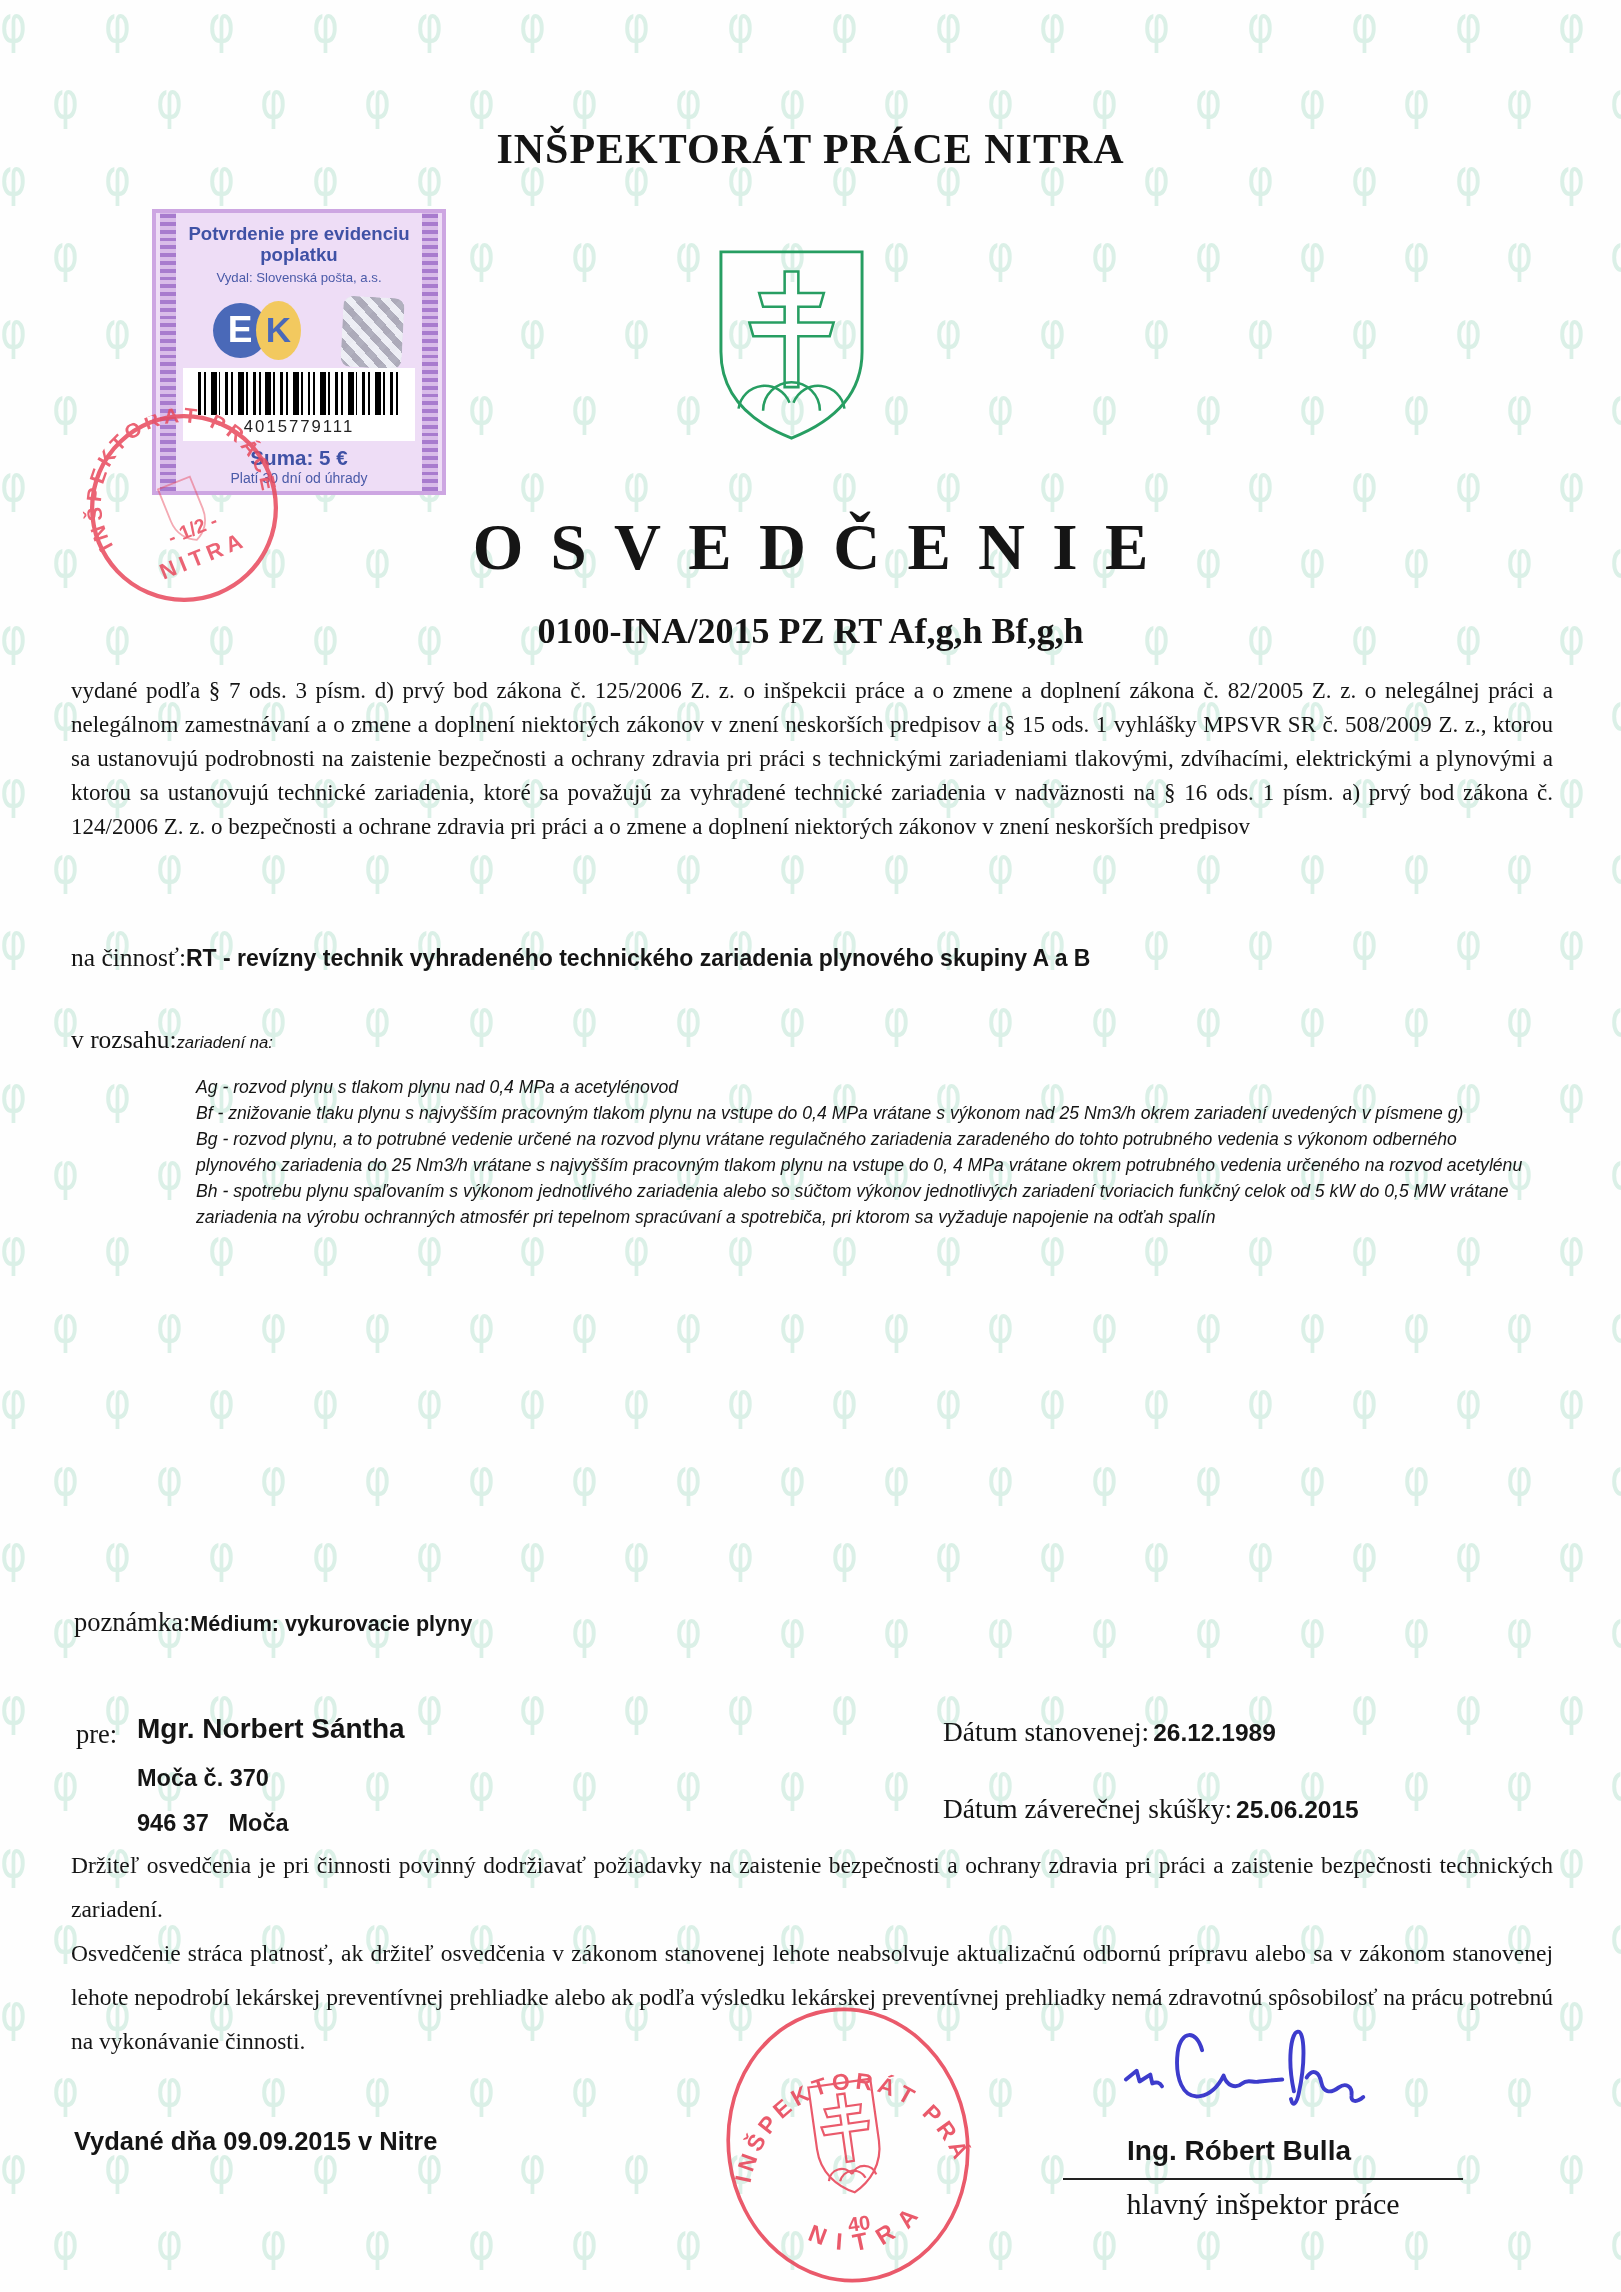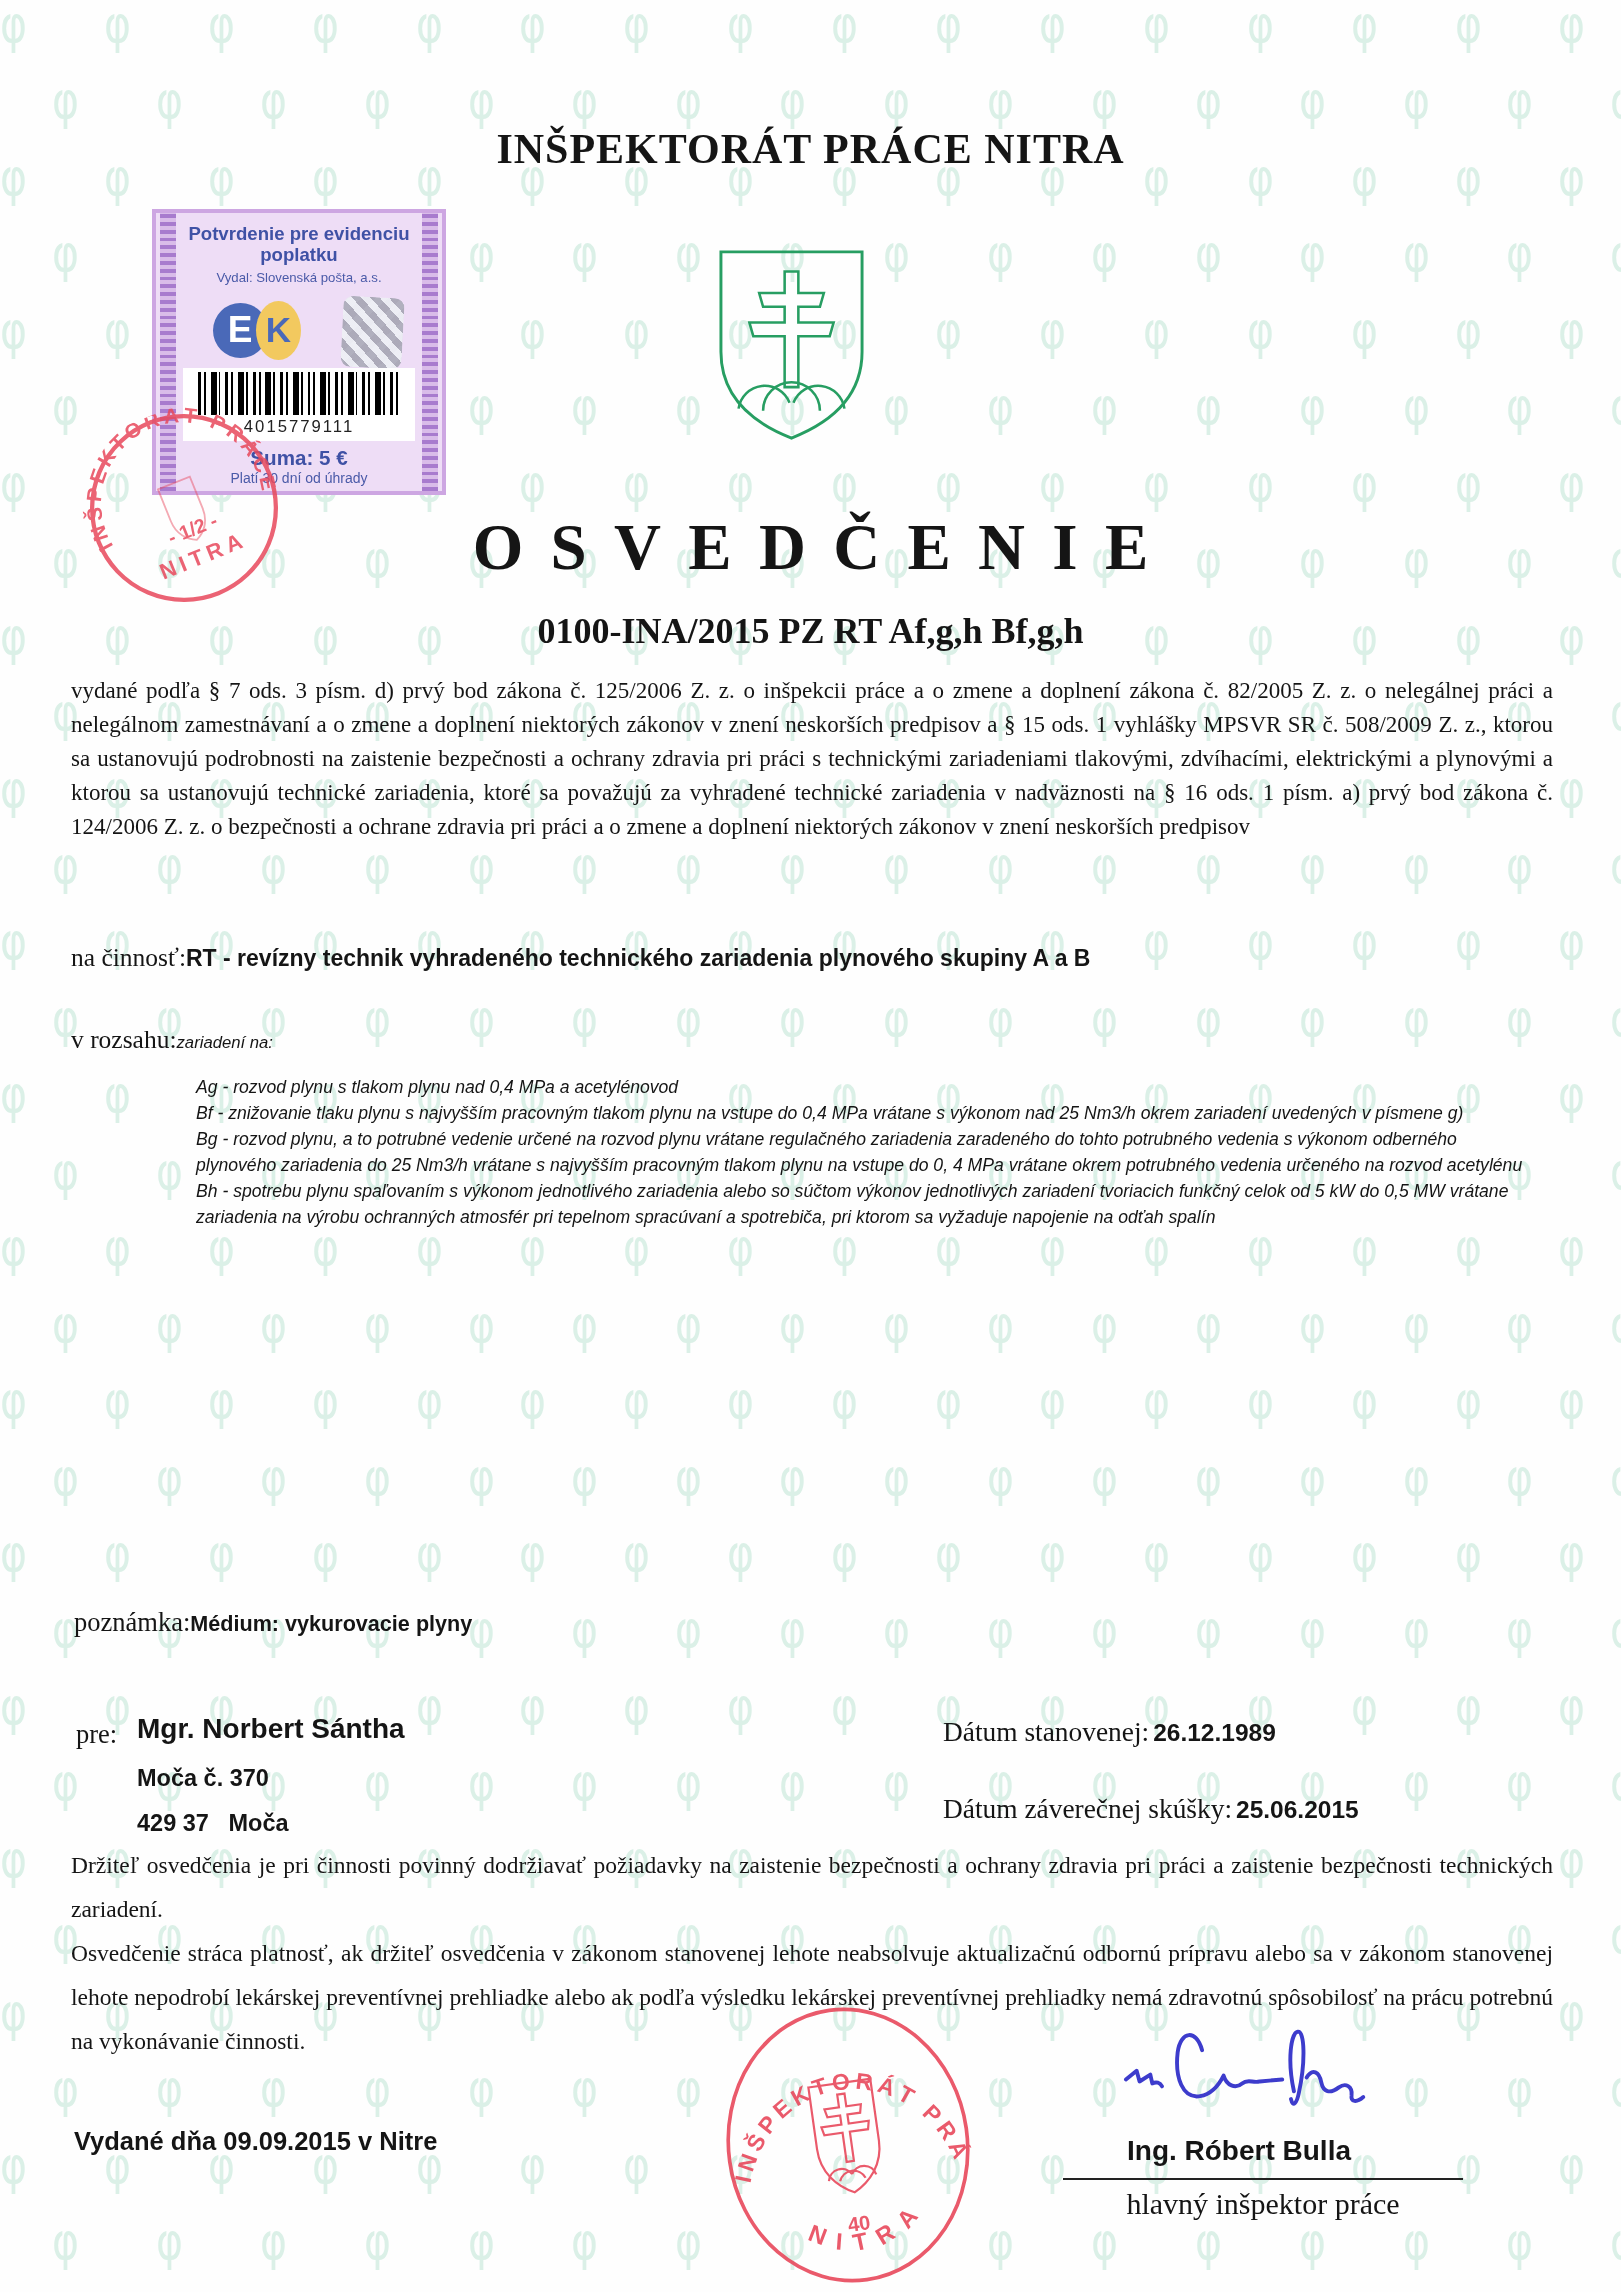--- a/index.html
+++ b/index.html
@@ -714,21 +714,21 @@
     <div>Bh - spotrebu plynu spaľovaním s výkonom jednotlivého zariadenia alebo so súčtom výkonov jednotlivých zariadení tvoriacich funkčný celok od 5 kW do 0,5 MW vrátane zariadenia na výrobu ochranných atmosfér pri tepelnom spracúvaní a spotrebiča, pri ktorom sa vyžaduje napojenie na odťah spalín</div>
   </div>
 
   <div class="inline-row note-row">
     <span class="lbl-serif">poznámka:</span><span class="val-bold-sans">Médium: vykurovacie plyny</span>
   </div>
 
   <div class="holder-label">pre:</div>
   <div class="holder-name">Mgr. Norbert Sántha</div>
   <div class="holder-addr1">Moča č. 370</div>
-  <div class="holder-addr2">429 37   Moča</div>
+  <div class="holder-addr2">946 37   Moča</div>
 
   <div class="inline-row date-row1">
     <span class="lbl-serif">Dátum stanovenej:</span>&nbsp;<span class="val-bold-sans">26.12.1989</span>
   </div>
   <div class="inline-row date-row2">
     <span class="lbl-serif">Dátum záverečnej skúšky:</span>&nbsp;<span class="val-bold-sans">25.06.2015</span>
   </div>
 
   <div class="obligations">
     <div>Držiteľ osvedčenia je pri činnosti povinný dodržiavať požiadavky na zaistenie bezpečnosti a ochrany zdravia pri práci a zaistenie bezpečnosti technických zariadení.</div>

